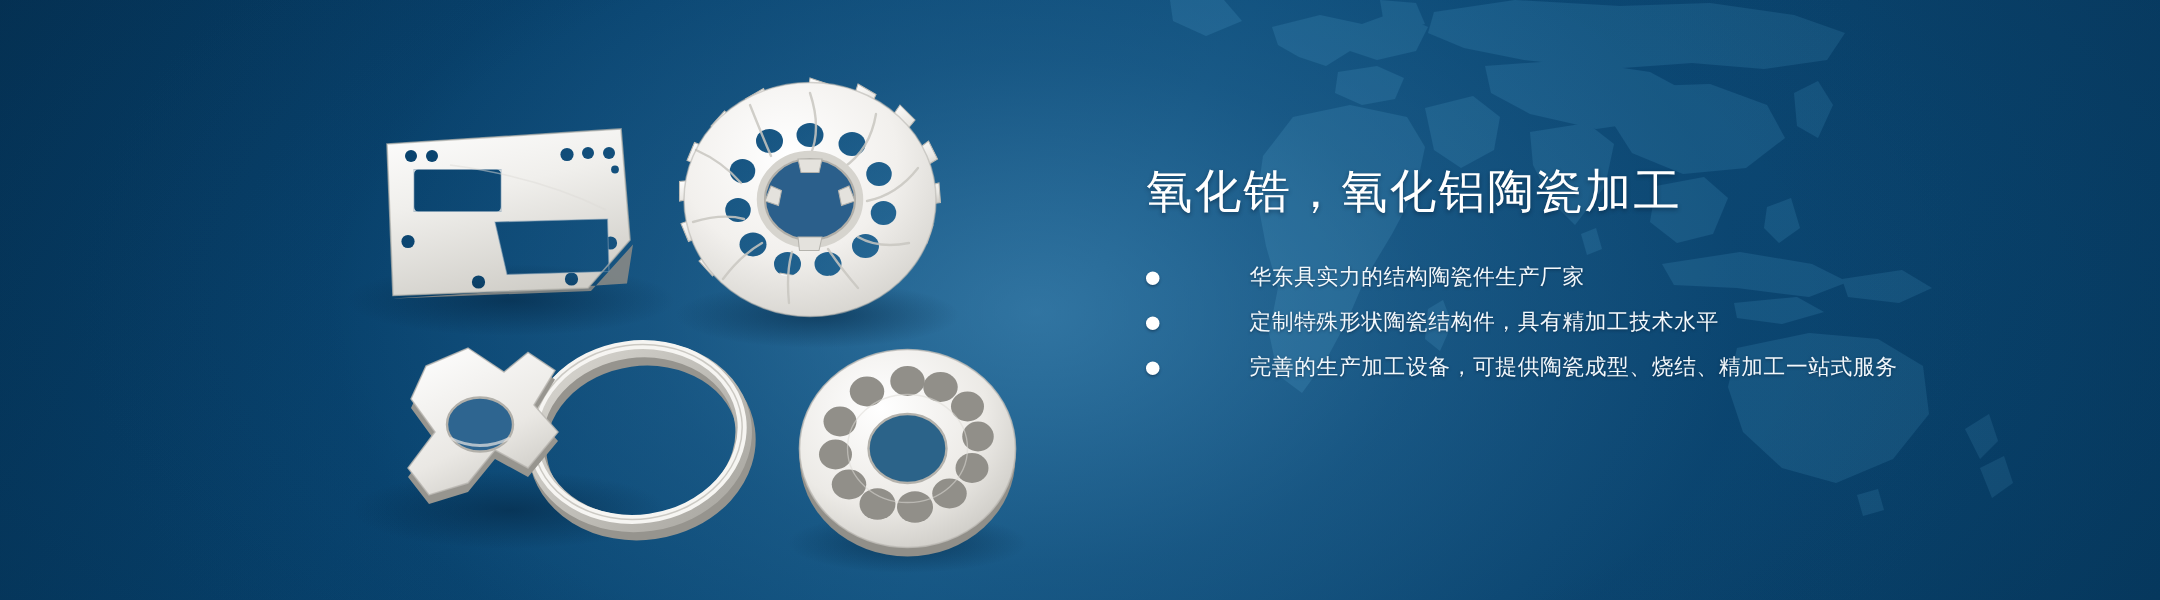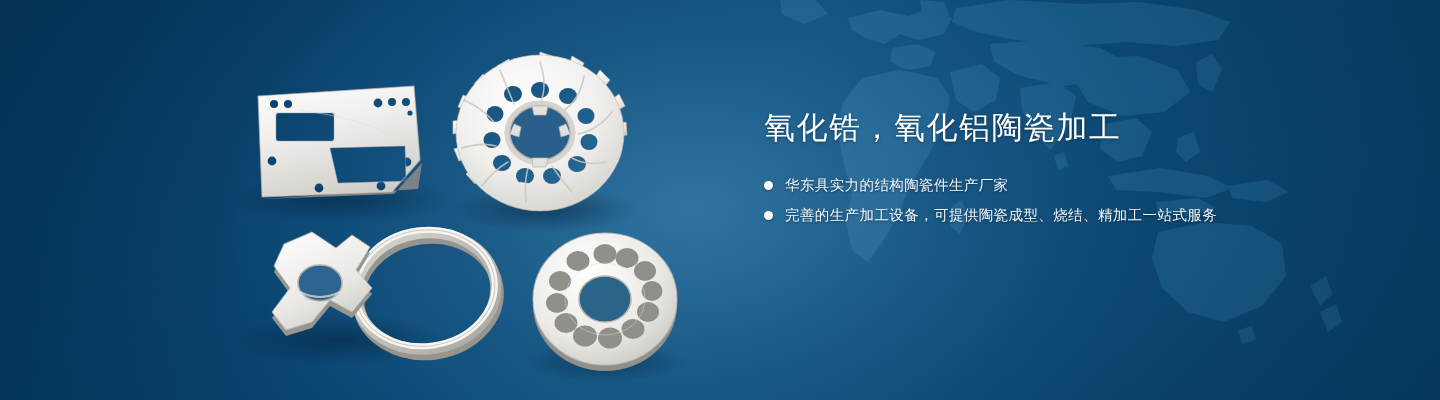--- a/index.html
+++ b/index.html
@@ -71,20 +71,21 @@
   .bullets {
     list-style: none;
     margin: 0;
     padding: 0;
   }
   .bullet {
     display: flex;
     align-items: center;
     margin-bottom: 8px;
     white-space: nowrap;
+    gap: 48px;
   }
   .bullet:last-child { margin-bottom: 4px; }
   .dot {
     width: 9px;
     height: 9px;
     border-radius: 50%;
     background: #ffffff;
     flex: 0 0 9px;
     margin-right: 12px;
     box-shadow: 0 1px 2px rgba(0,15,35,0.4);
@@ -339,18 +340,22 @@
   <div class="copy">
     <h1 class="headline">氧化锆，氧化铝陶瓷加工</h1>
 
     <ul class="bullets">
       <li class="bullet">
         <span class="dot"></span>
         <span class="bullet-text">华东具实力的结构陶瓷件生产厂家</span>
       </li>
       <li class="bullet">
         <span class="dot"></span>
+        <span class="bullet-text">定制特殊形状陶瓷结构件，具有精加工技术水平</span>
+      </li>
+      <li class="bullet">
+        <span class="dot"></span>
         <span class="bullet-text">完善的生产加工设备，可提供陶瓷成型、烧结、精加工一站式服务</span>
       </li>
     </ul>
   </div>
 
 </div>
 
 </body></html>

